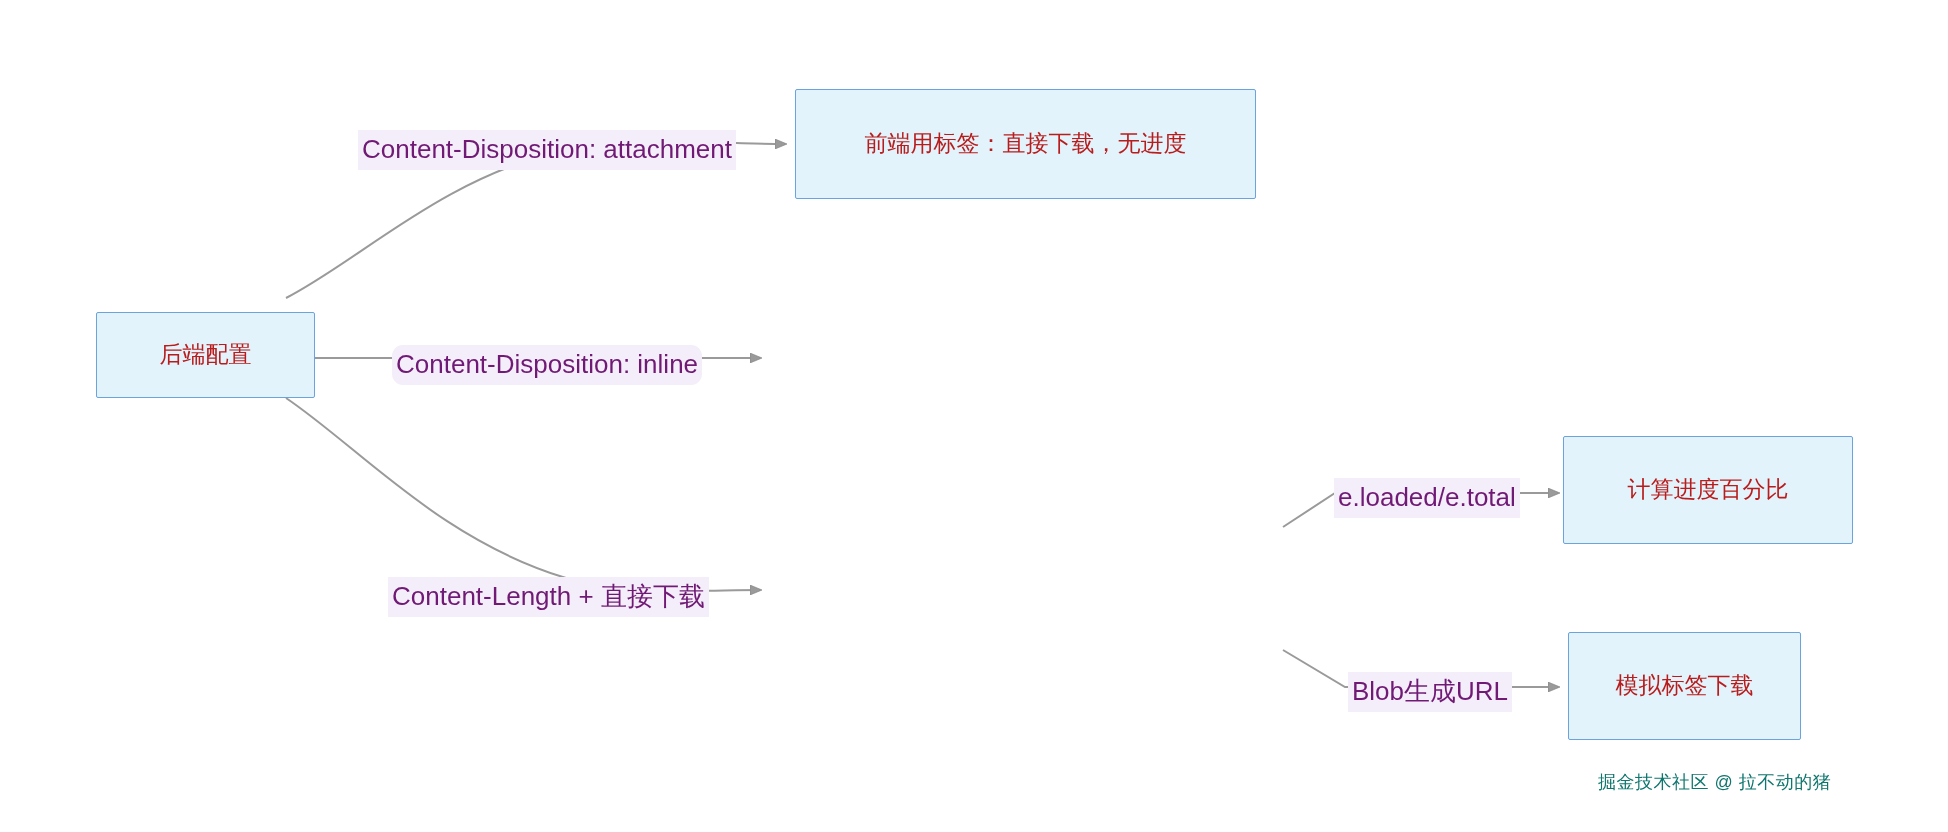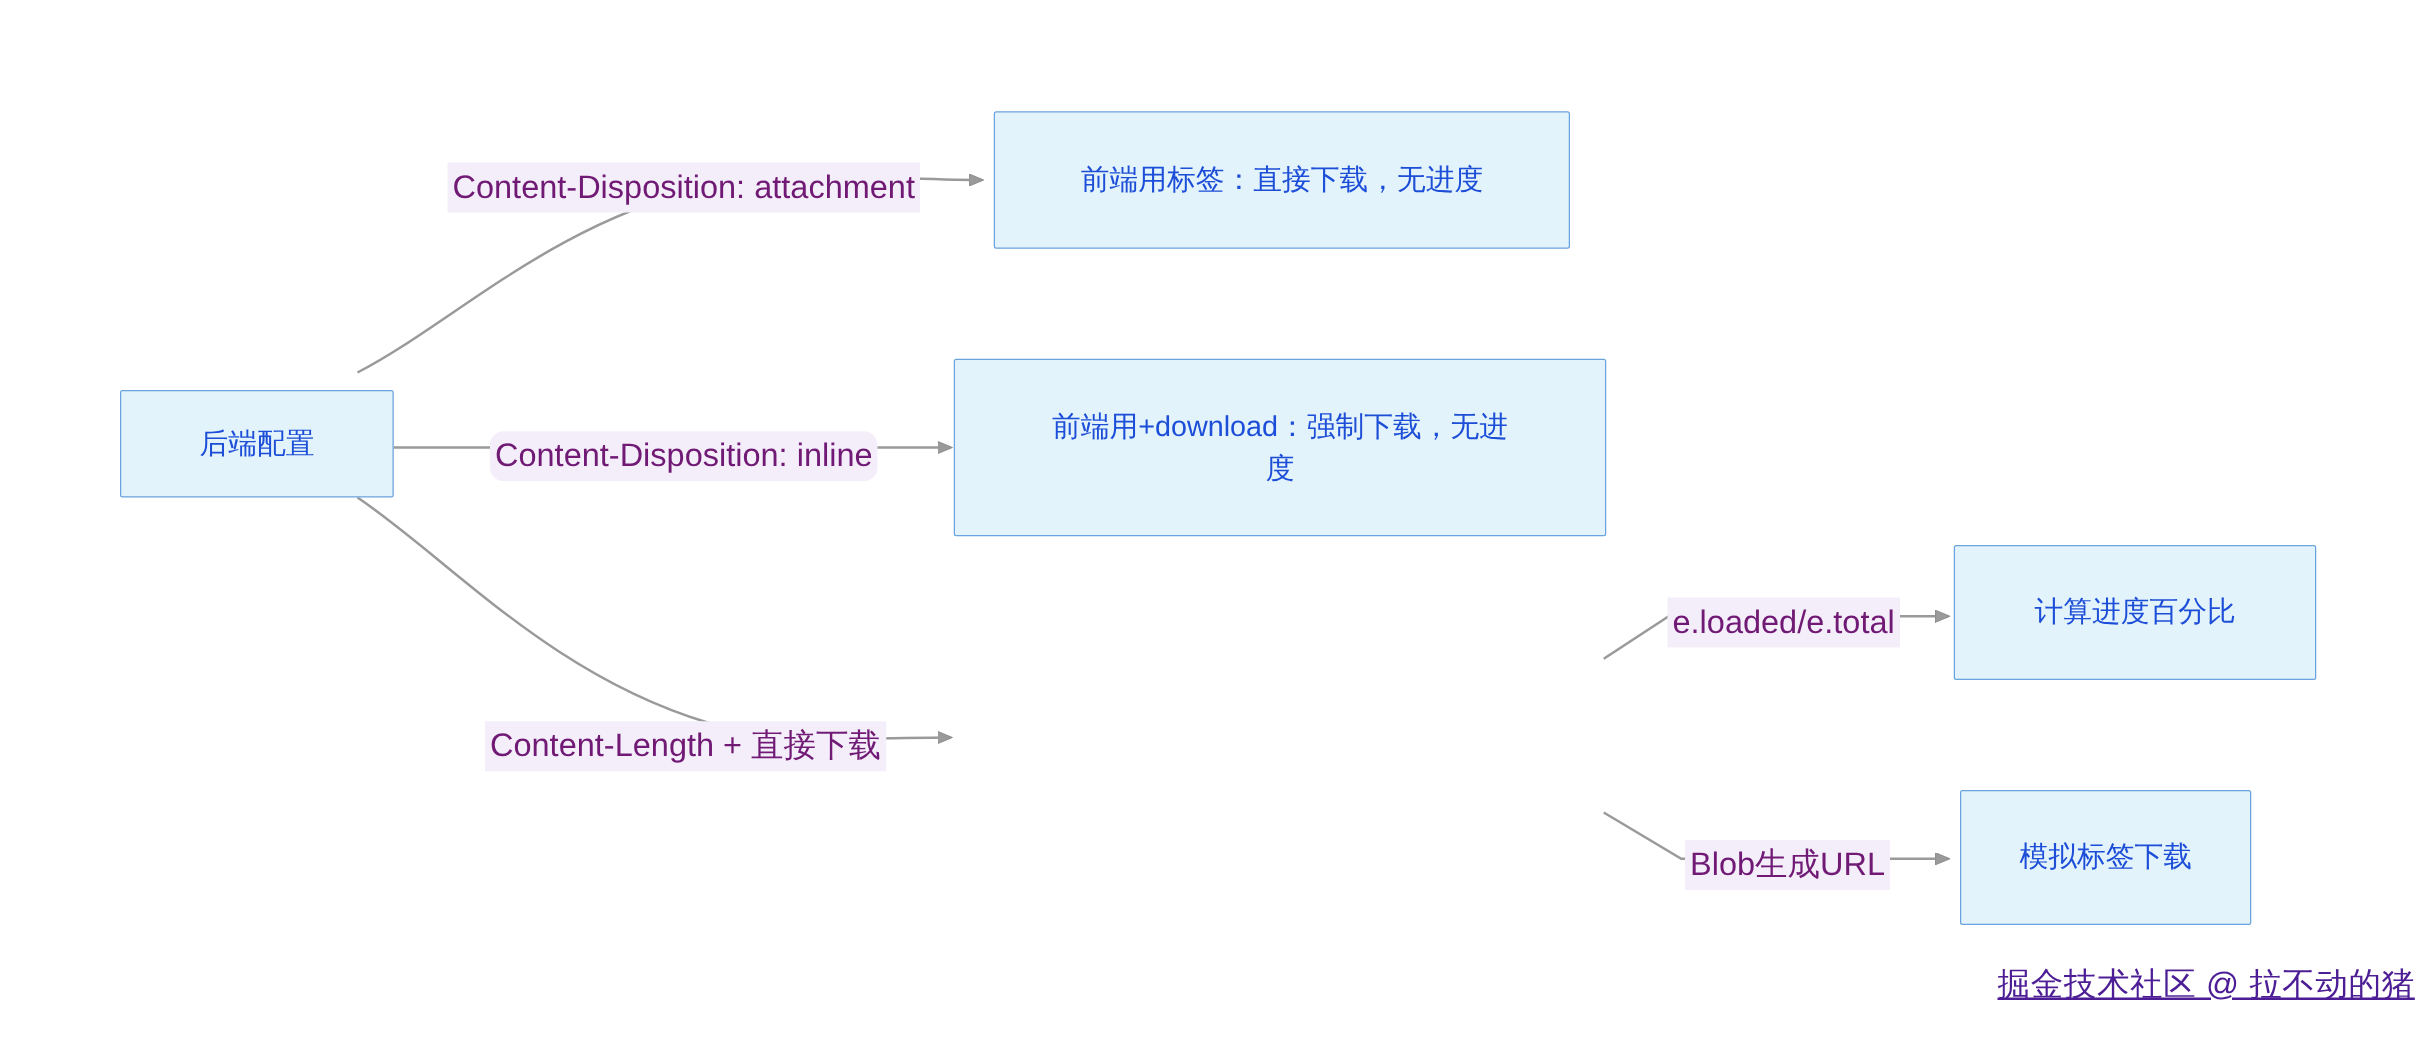--- a/index.html
+++ b/index.html
@@ -28,46 +28,45 @@
   .node {
     position: absolute;
     box-sizing: border-box;
     background: #e2f3fb;
     border: 1.6px solid #6aa3dd;
     border-radius: 2px;
     display: flex;
     align-items: center;
     justify-content: center;
     text-align: center;
-    color: #1d4ed8;
+    color: #b91c1c;
     font-size: 23px;
     line-height: 1.45;
     padding: 6px 16px;
   }
   .node-label {
     display: block;
     white-space: pre-line;
   }
   .edge-label {
     position: absolute;
     background: #f4eefa;
     color: #701a75;
     font-size: 26px;
     line-height: 1.25;
     white-space: nowrap;
     padding: 3px 4px 4px 4px;
     box-sizing: border-box;
   }
   .watermark {
     position: absolute;
-    color: #4c1d95;
-    font-size: 26px;
+    color: #0f766e;
+    font-size: 18px;
     white-space: nowrap;
     letter-spacing: 0.5px;
-    text-decoration: underline;
   }
 </style>
 </head>
 <body>
 
 <div id="canvas">
 
   <svg id="edge-layer" viewBox="0 0 1948 832" width="1948" height="832" xmlns="http://www.w3.org/2000/svg">
     <defs>
       <marker id="arrow" markerWidth="12" markerHeight="10" refX="10" refY="5" orient="auto" markerUnits="userSpaceOnUse">
@@ -87,24 +86,20 @@
   </svg>
 
   <div class="node" style="left:96px; top:312px; width:219px; height:86px;">
     <span class="node-label">后端配置</span>
   </div>
 
   <div class="node" style="left:795px; top:89px; width:461px; height:110px;">
     <span class="node-label">前端用标签：直接下载，无进度</span>
   </div>
 
-  <div class="node" style="left:763px; top:287px; width:522px; height:142px;">
-    <span class="node-label">前端用+download：强制下载，无进
-度</span>
-  </div>
 
 
   <div class="node" style="left:1563px; top:436px; width:290px; height:108px;text-align:center;">
     <span class="node-label">计算进度百分比</span>
   </div>
 
   <div class="node" style="left:1568px; top:632px; width:233px; height:108px;">
     <span class="node-label">模拟标签下载</span>
   </div>
 

